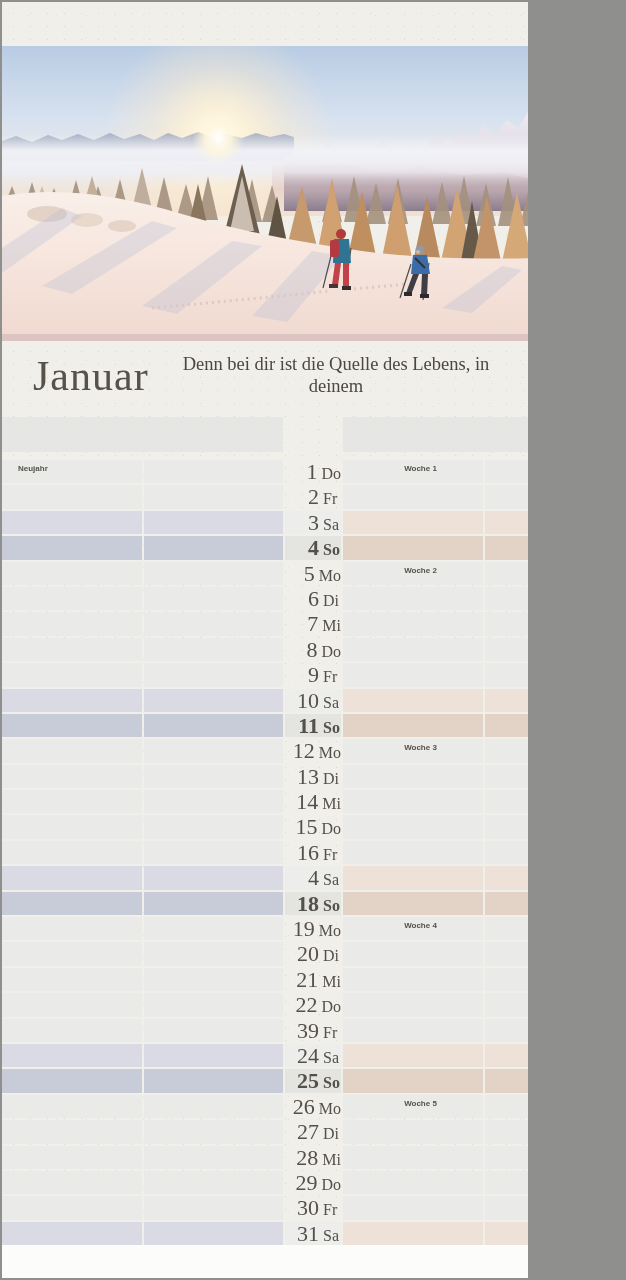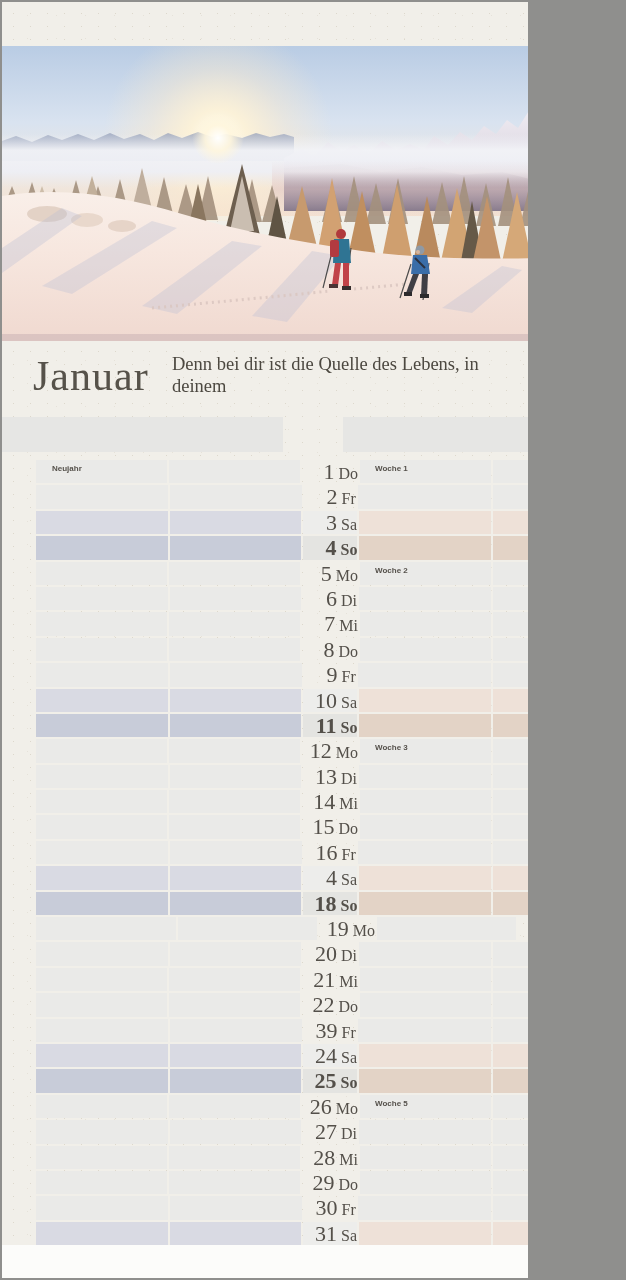--- a/index.html
+++ b/index.html
@@ -23,34 +23,34 @@
   .photo-wrap{position:absolute;left:0;top:44px;width:622px;height:295px;overflow:hidden;}
   .photo-wrap svg{display:block;}
   
   .month-title{
     position:absolute;left:31px;top:352px;
     font-size:42px;line-height:44px;color:#56524a;
     letter-spacing:1px;
   }
   .verse{
     position:absolute;left:170px;right:28px;top:352px;
-    text-align:left;font-size:18.5px;line-height:21.5px;color:#4c4840;
+    text-align:center;font-size:18.5px;line-height:21.5px;color:#4c4840;
   }
   .verse-ref{font-size:13.5px;margin-left:7px;}
   
   .cal-header{position:absolute;left:0;top:415px;height:35px;width:622px;}
   .hdr-left{position:absolute;left:0;top:0;bottom:0;width:281px;background:#e6e6e4;}
   .hdr-right{position:absolute;left:341px;top:0;bottom:0;width:281px;background:#e6e6e4;}
   
   .rows{position:absolute;left:0;top:458px;width:622px;display:flex;flex-direction:column;gap:2px;}
   .row{display:flex;gap:2px;height:23.4px;}
   .cell{background:var(--weekday-cell,#eaeae8);}
-  .c-l1{width:140px;margin-left:34px;}
+  .c-l1{width:140px;}
   .c-l2{width:139px;}
-  .c-r1{width:140px;}
+  .c-r1{width:140px;text-align:center;}
   .c-r2{width:139px;}
   .datecell{
     width:56px;display:flex;align-items:baseline;background:transparent;
   }
   .num{
     display:inline-block;width:34px;text-align:right;
     font-size:22px;line-height:23px;color:var(--date-text,#54504a);
   }
   .dow{
     display:inline-block;margin-left:4px;
@@ -498,20 +498,23 @@
   </div>
       <div class="row">
     <div class="cell c-l1">
           <span class="note-label"></span>
         </div>
     <div class="cell c-l2"></div>
     <div class="datecell">
       <span class="num">19</span>
       <span class="dow">Mo</span>
     </div>
+    <div class="cell c-r1">
+          <span class="week-label">Woche 4</span>
+        </div>
     <div class="cell c-r2"></div>
   </div>
       <div class="row">
     <div class="cell c-l1">
           <span class="note-label"></span>
         </div>
     <div class="cell c-l2"></div>
     <div class="datecell">
       <span class="num">20</span>
       <span class="dow">Di</span>

